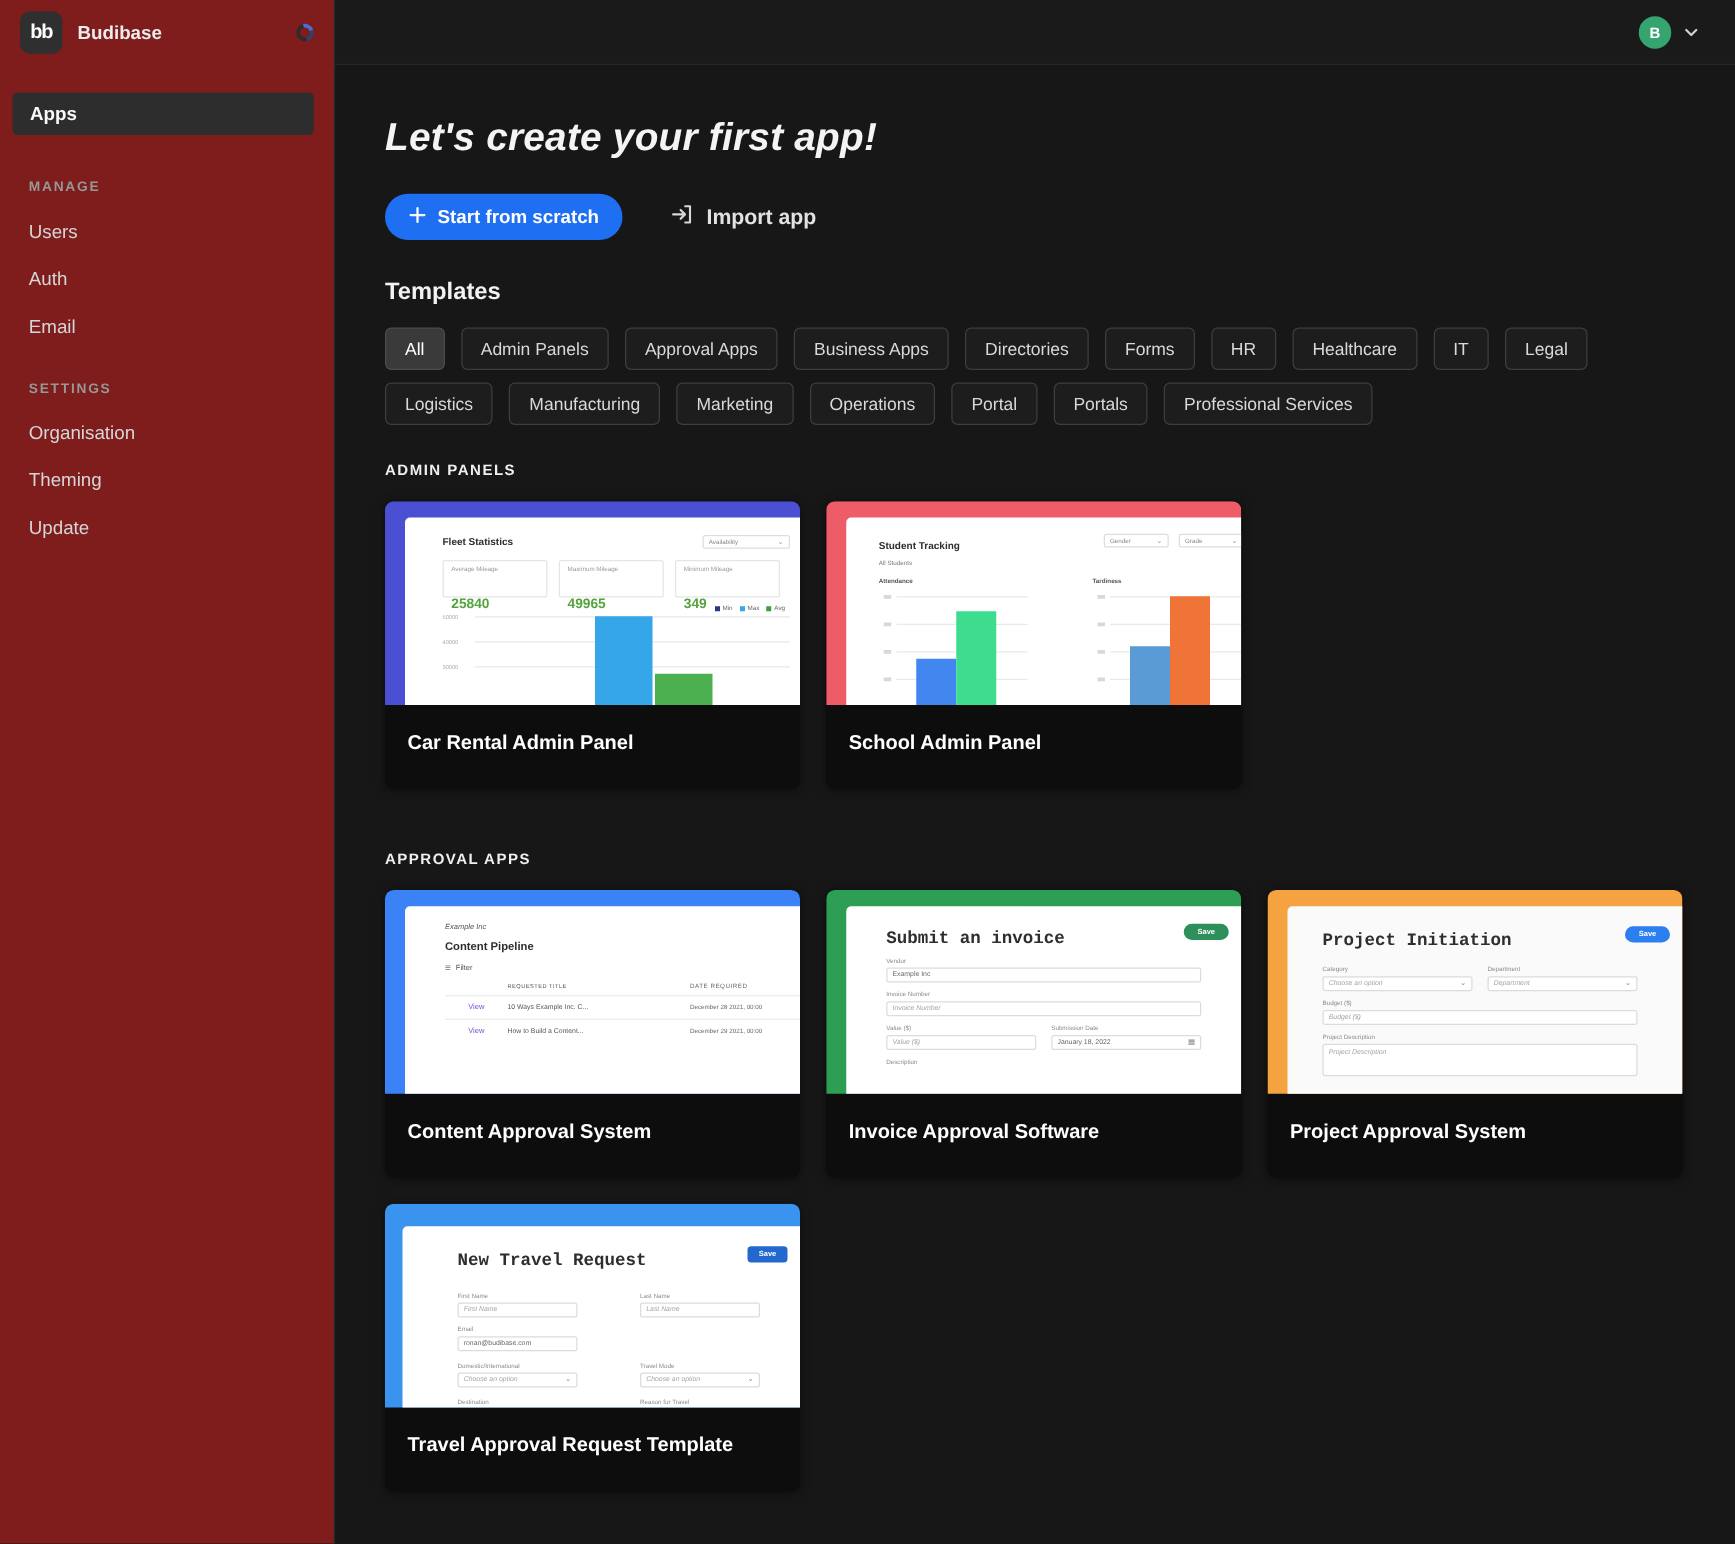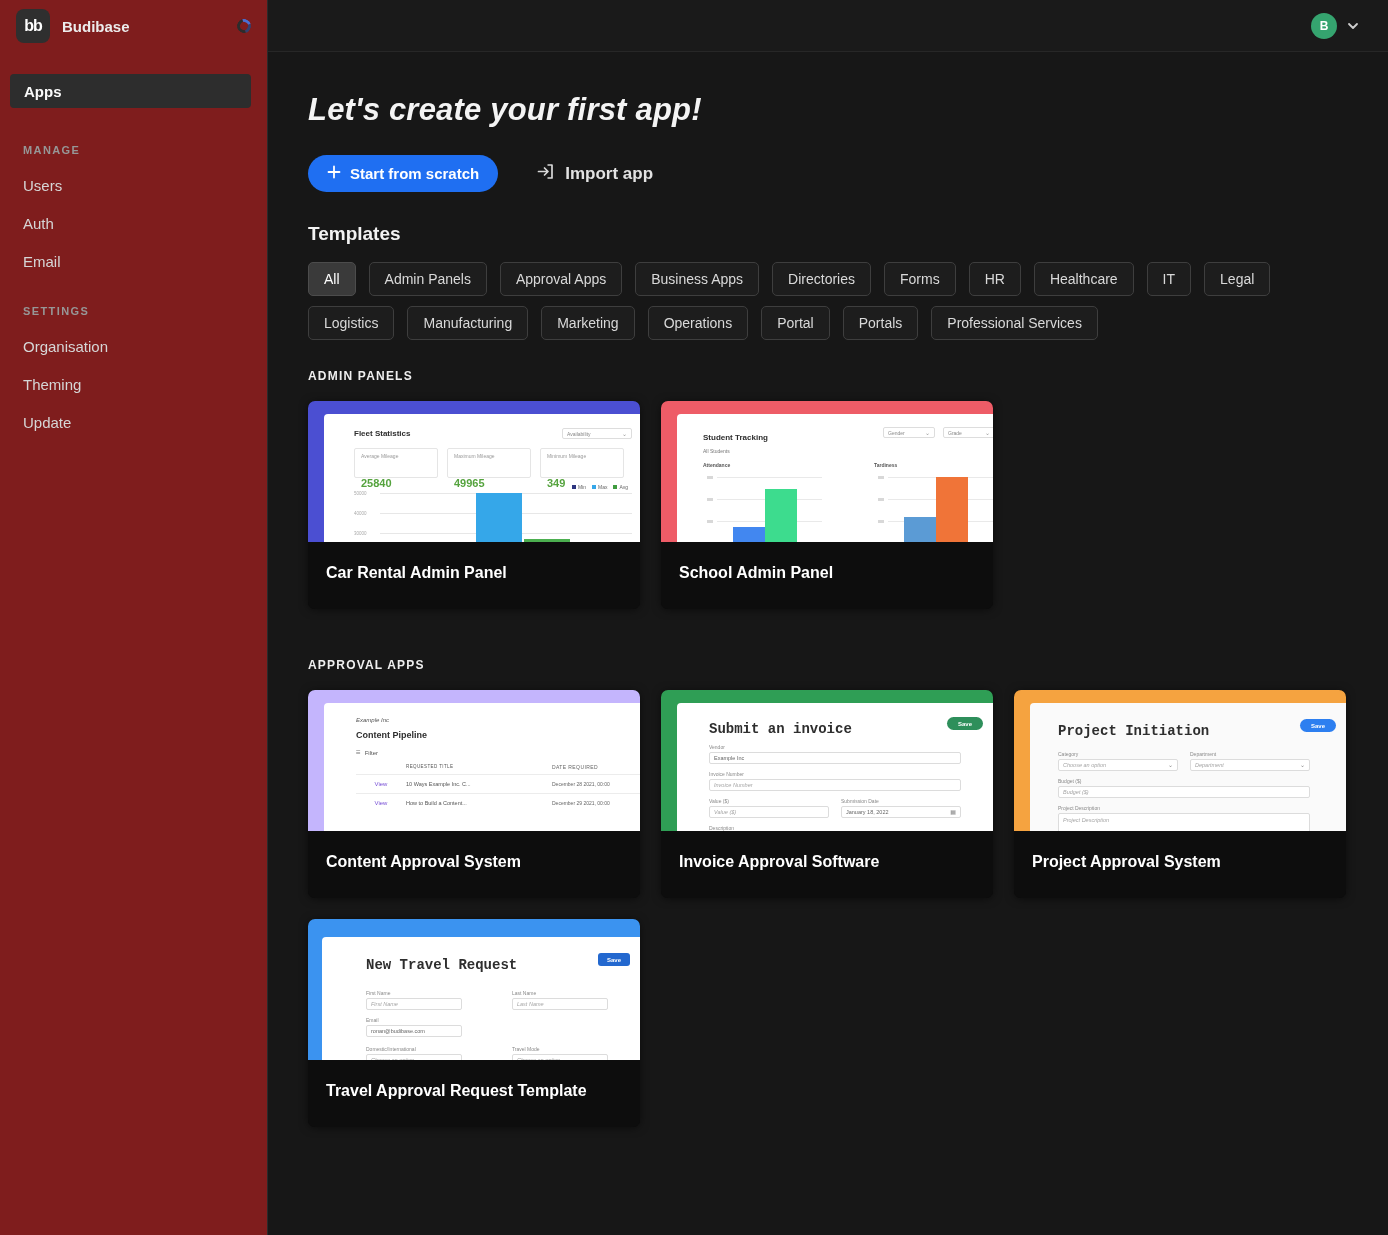--- a/index.html
+++ b/index.html
@@ -79,21 +79,21 @@
 
   .section-label { margin-top:29px; font-size:12px; font-weight:700; letter-spacing:1.2px; color:#efefef; }
   .section-label.second { margin-top:49px; }
   .cards { margin-top:18px; display:flex; flex-wrap:wrap; gap:21px; width:1040px; }
 
   
   .card {
     width:332px; border-radius:7px; overflow:hidden; background:#0d0d0d;
     box-shadow:0 1px 8px rgba(0,0,0,.5); cursor:pointer;
   }
-  .thumb { height:141px; position:relative; overflow:hidden; }
+  .thumb { height:163px; position:relative; overflow:hidden; }
   .mini {
     position:absolute; left:16px; top:13px; right:0; bottom:-10px;
     background:#fff; border-radius:4px 0 0 0; color:#444; overflow:hidden;
   }
   .card-title { height:67px; background:#0d0d0d; display:flex; align-items:center; padding:0 18px 6px; }
   .card-title span { font-size:16px; font-weight:600; color:#fff; }
 
   
   .m-title { font-size:8px; font-weight:700; color:#2e2e2e; }
   .m-select {
@@ -373,21 +373,21 @@
           <div class="card-title">
             <span>School Admin Panel</span>
           </div>
         </article>
       </div>
 
       <div class="section-label second">APPROVAL APPS</div>
       <div class="cards">
 
         <article class="card">
-          <div class="thumb" style="background-color: #c4b5fd;">
+          <div class="thumb" style="background-color: #3b82f6;">
             <div class="mini pipeline">
               <div class="m-company">Example Inc</div>
               <div class="m-title">Content Pipeline</div>
               <div class="filter-btn">
                 <span class="filter-icon">≡</span>
                 <span>Filter</span>
               </div>
               <div class="p-table">
                 <div class="p-head">
                   <span class="pc-a"></span>

